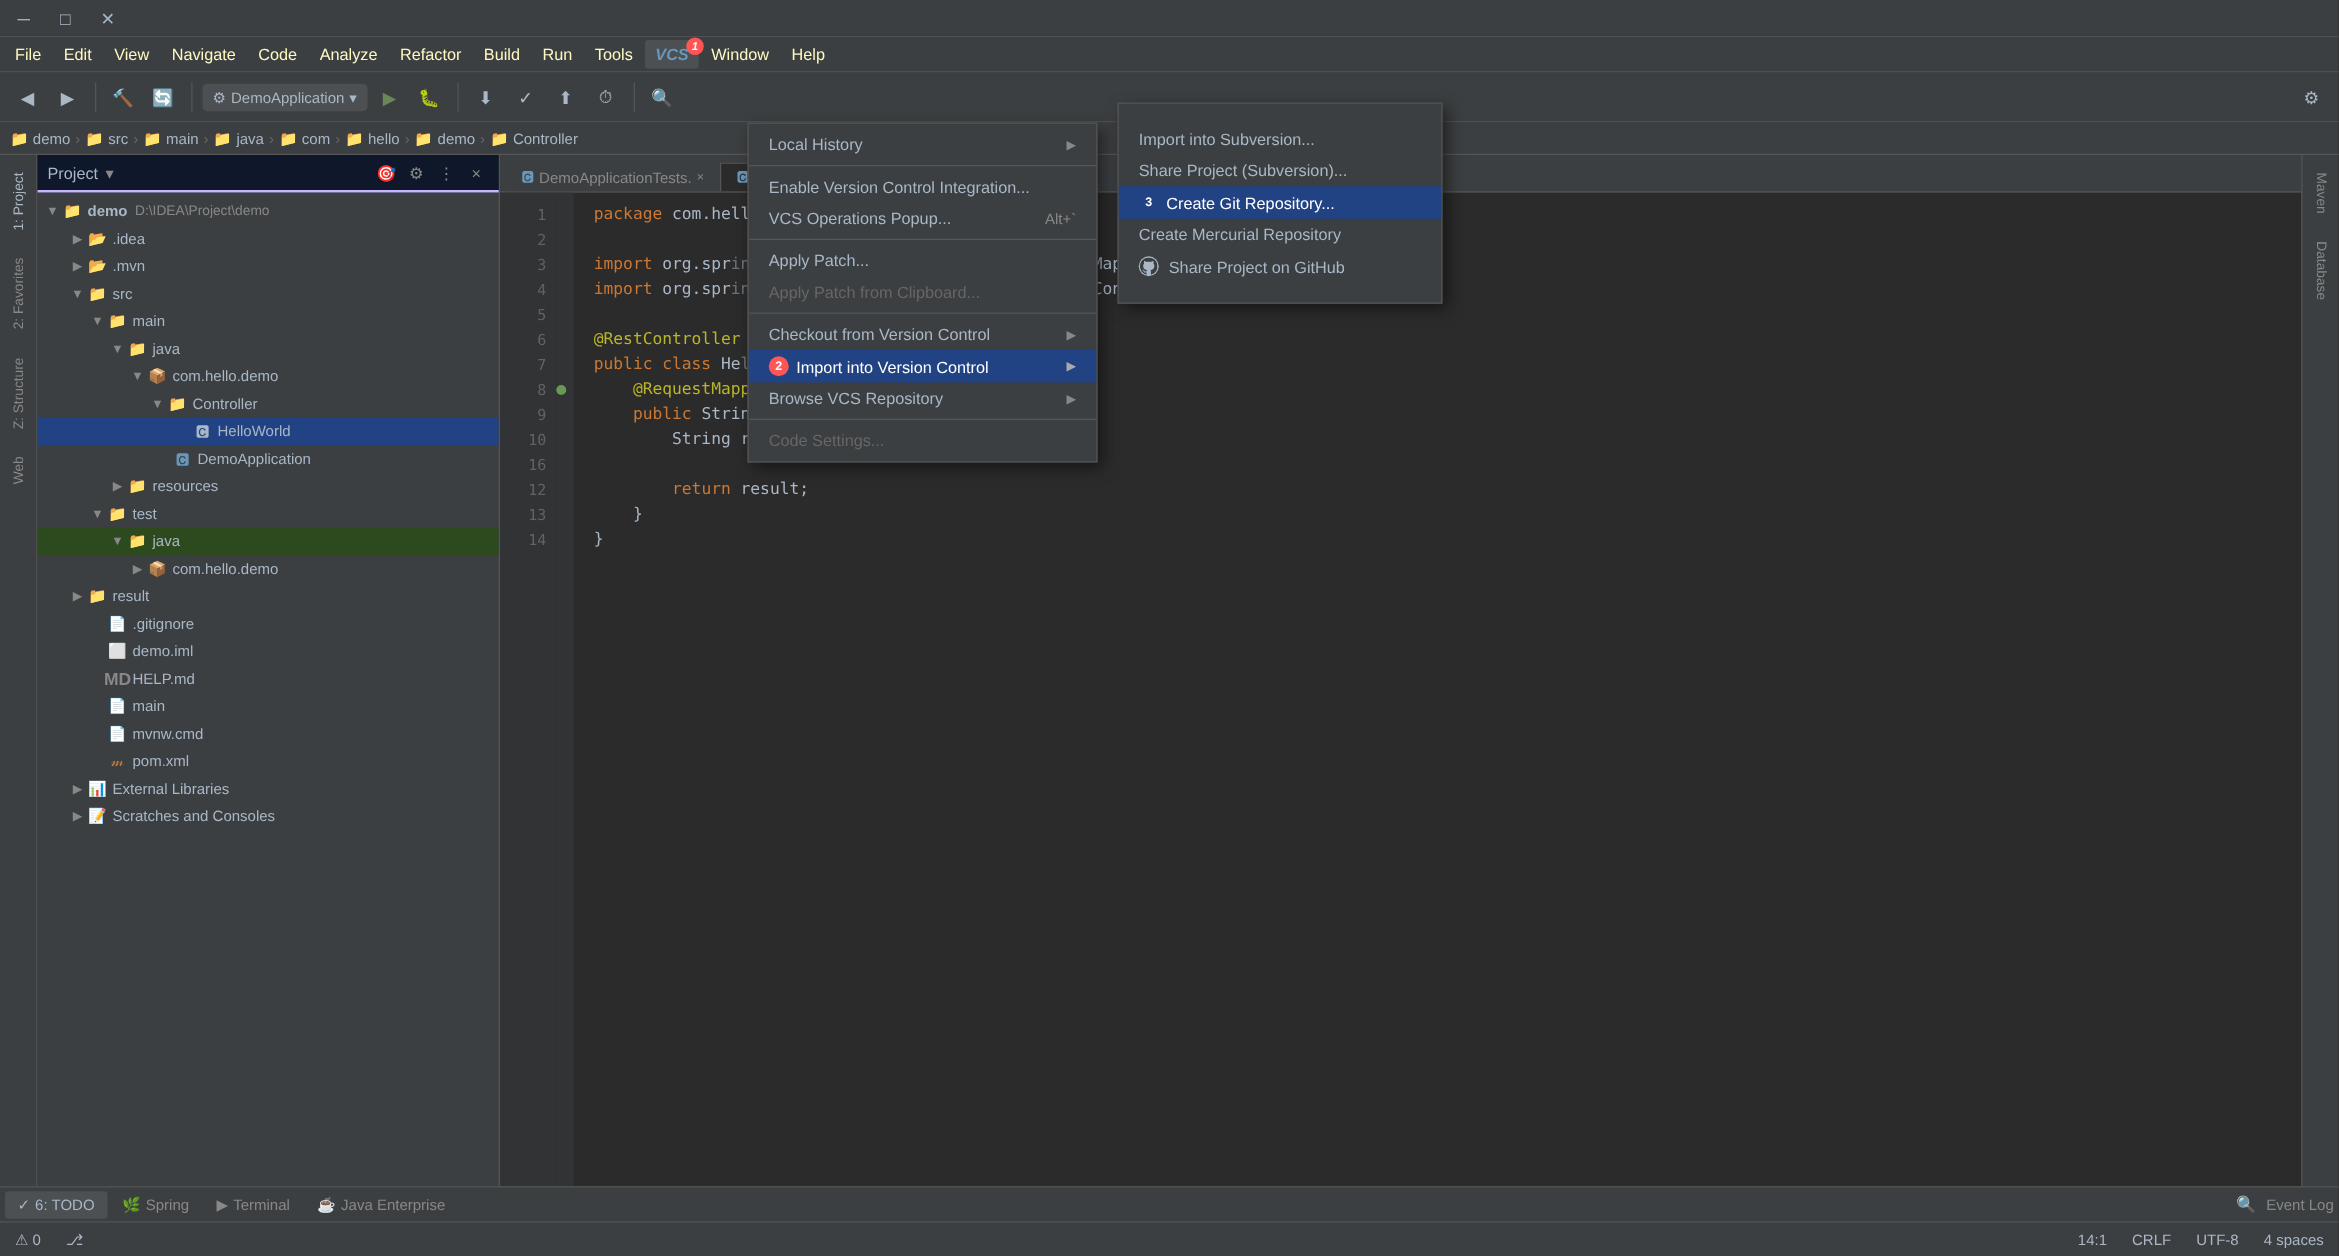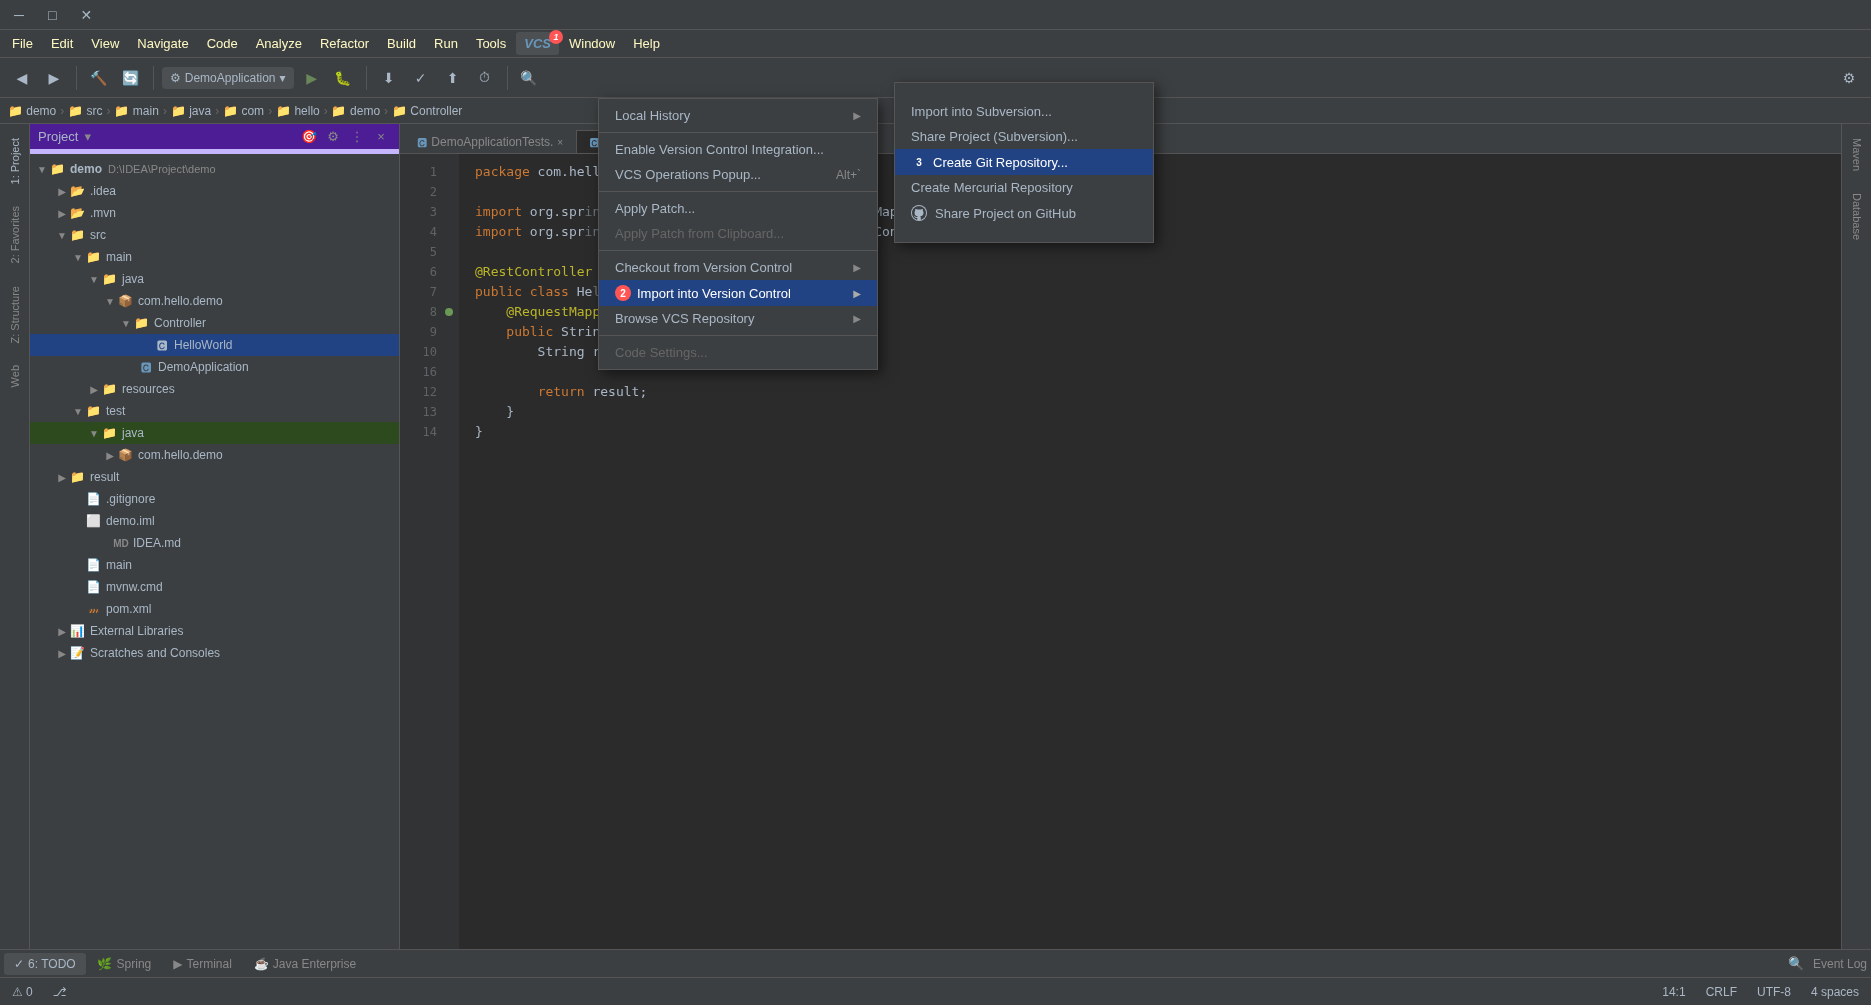--- a/index.html
+++ b/index.html
@@ -158,26 +158,26 @@
     
     .project-panel {
       width: 370px;
       background: #3c3f41;
       border-right: 1px solid #555;
       display: flex;
       flex-direction: column;
     }
     .panel-header {
       height: 30px;
-      background: #4c1d95;
+      background: #0f172a;
       display: flex;
       align-items: center;
       padding: 0 8px;
       gap: 6px;
-      border-bottom: 5px solid #c4b5fd;
+      border-bottom: 2px solid #c4b5fd;
       font-size: 13px;
       color: #a9b7c6;
     }
     .panel-header-tools {
       margin-left: auto;
       display: flex; gap: 4px;
     }
     .panel-tool-btn {
       width: 20px; height: 20px;
       background: none; border: none;
@@ -614,22 +614,22 @@
       </div>
 
       <div class="tree-item" style="padding-left:40px;">
         <span class="tree-arrow" style="visibility:hidden;">▶</span>
         <span class="tree-icon" style="color:#a9b7c6;">⬜</span>
         <span class="tree-label">demo.iml</span>
       </div>
 
       <div class="tree-item" style="padding-left:40px;">
         <span class="tree-arrow" style="visibility:hidden;">▶</span>
-        <span class="tree-icon" style="font-size:10px; color:#888; font-weight:bold;margin-left:27px;">MD</span>
-        <span class="tree-label">IDEA.md</span>
+        <span class="tree-icon" style="font-size:14px; color:#888; font-weight:bold;">MD</span>
+        <span class="tree-label">HELP.md</span>
       </div>
 
       <div class="tree-item" style="padding-left:40px;">
         <span class="tree-arrow" style="visibility:hidden;">▶</span>
         <span class="tree-icon">📄</span>
         <span class="tree-label">main</span>
       </div>
 
       <div class="tree-item" style="padding-left:40px;">
         <span class="tree-arrow" style="visibility:hidden;">▶</span>

